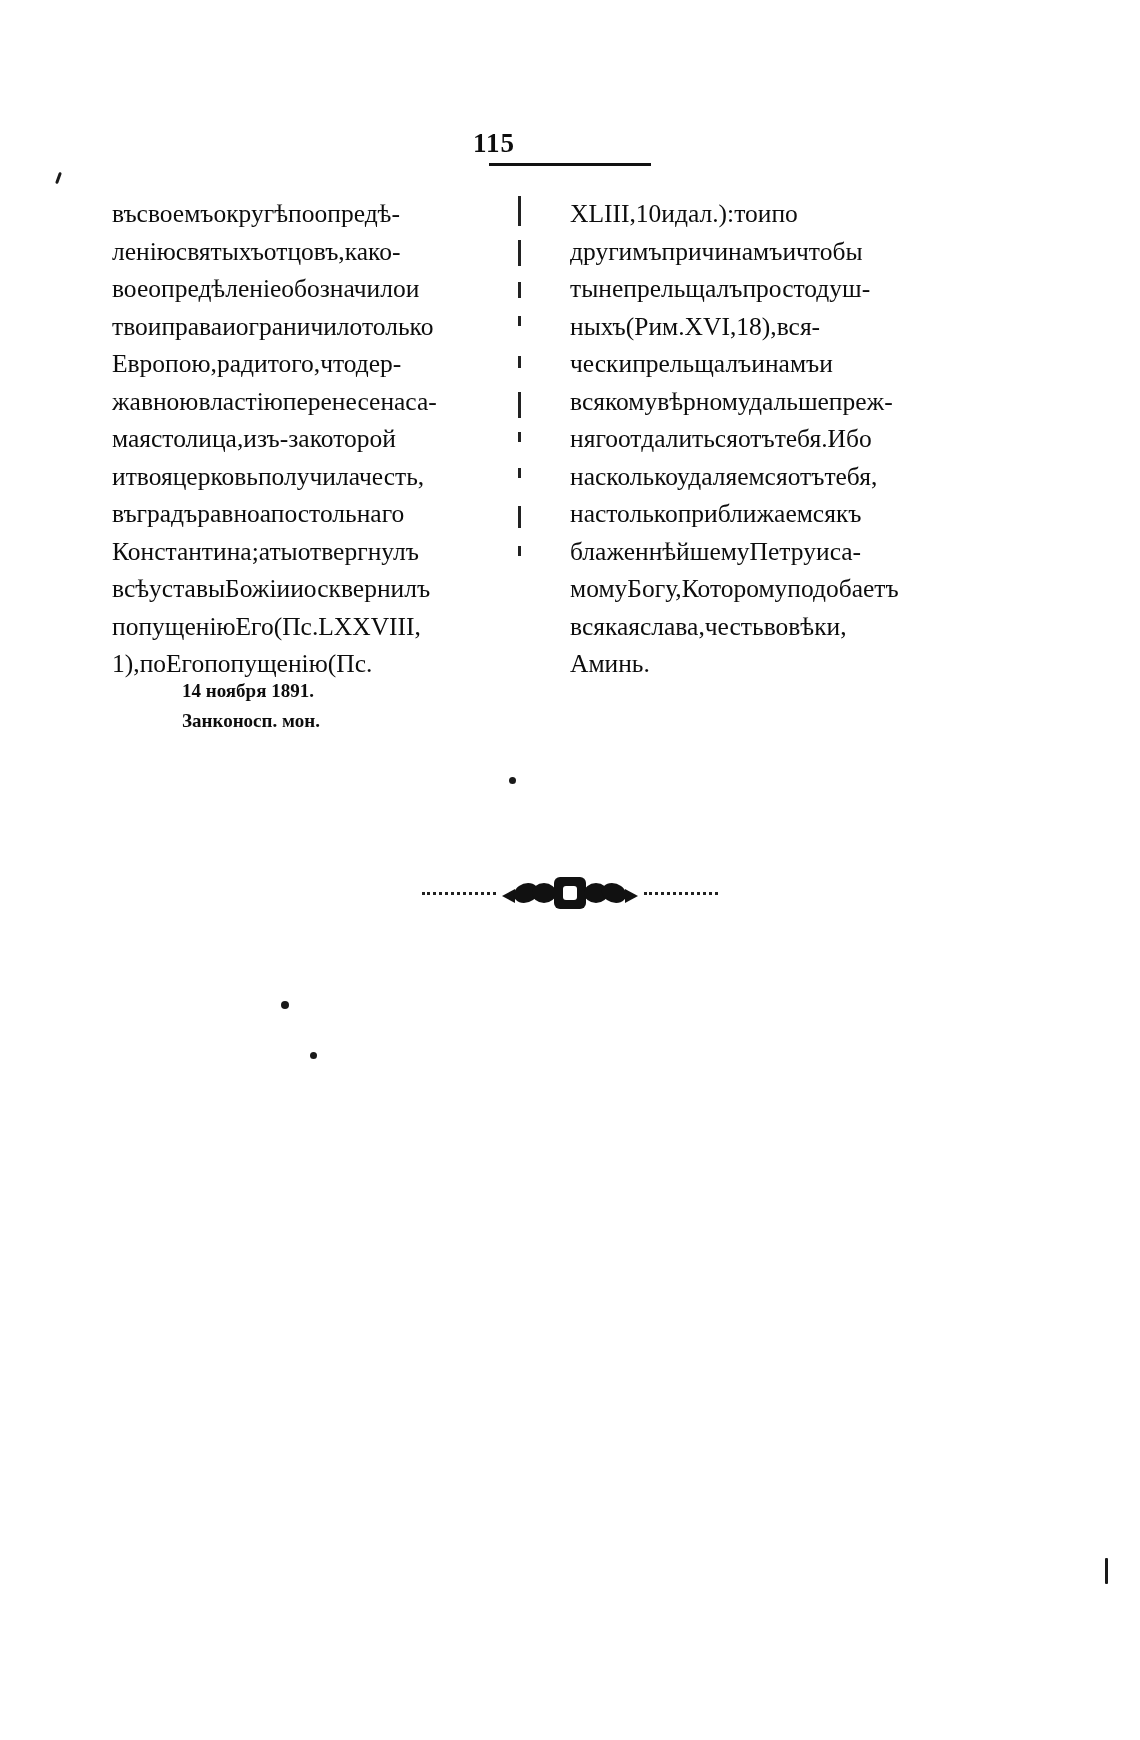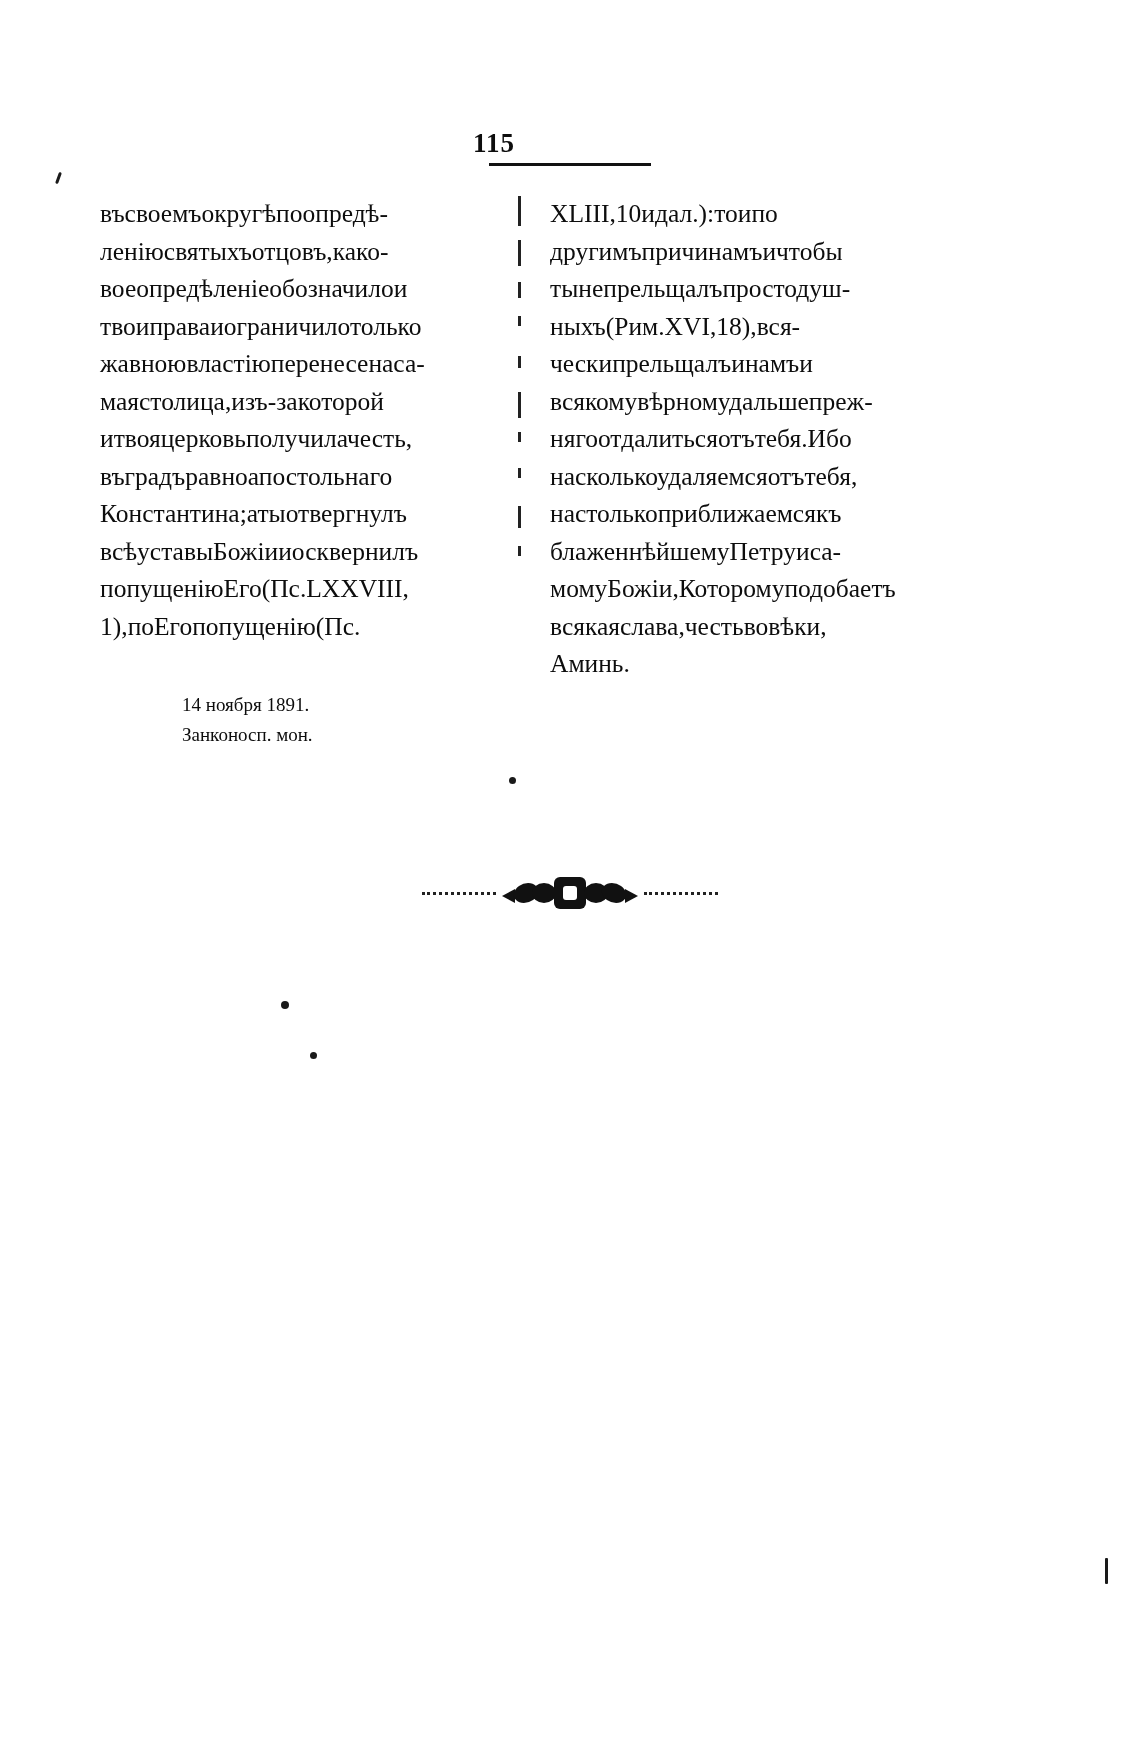--- a/index.html
+++ b/index.html
@@ -55,24 +55,24 @@
   .speck-a { left: 57px;  top: 172px; width: 3px;  height: 12px; transform: rotate(20deg); border-radius: 2px;}
   .speck-b { left: 509px; top: 777px; width: 7px;  height: 7px; }
   .speck-c { left: 281px; top: 1001px; width: 8px; height: 8px; }
   .speck-d { left: 310px; top: 1052px; width: 7px; height: 7px; }
   .speck-e { left: 1105px; top: 1558px; width: 3px; height: 26px; border-radius: 1px;}
 
   
   .columns {
     position: absolute;
     top: 195px;
-    left: 100px;
+    left: 112px;
     width: 916px;
     display: flex;
-    gap: 8px;
+    gap: 16px;
   }
   .col {
     width: 390px;
     font-size: 25.5px;
     line-height: 37.5px;
     text-align: justify;
     text-justify: inter-word;
   }
   .col.left { margin-right: 52px; }
   .col p { margin: 0; }
@@ -97,24 +97,24 @@
     position: absolute;
     left: 0;
     width: 3px;
     background: #222;
   }
 
   
   .dateline {
     position: absolute;
     left: 182px;
-    top: 690px;
+    top: 676px;
     font-size: 19px;
     line-height: 30px;
-    font-weight: normal;
+    font-weight: bold;
     font-family: "Liberation Serif", serif;
   }
   .dateline div { white-space: nowrap; }
 
   
   .ornament {
     position: absolute;
     top: 876px;
     left: 0;
     width: 1140px;
@@ -209,20 +209,21 @@
   </div>
 
   <div class="columns">
 
     <div class="col left">
       <p>
         <span class="line just"><span>въ</span><span>своемъ</span><span>округѣ</span><span>по</span><span>опредѣ-</span></span>
         <span class="line just"><span>ленію</span><span>святыхъ</span><span>отцовъ,</span><span>како-</span></span>
         <span class="line just"><span>вое</span><span>опредѣленіе</span><span>обозначило</span><span>и</span></span>
         <span class="line just"><span>твои</span><span>права</span><span>и</span><span>ограничило</span><span>только</span></span>
+        <span class="line just"><span>Европою,</span><span>ради</span><span>того,</span><span>что</span><span>дер-</span></span>
         <span class="line just"><span>жавною</span><span>властію</span><span>перенесена</span><span>са-</span></span>
         <span class="line just"><span>мая</span><span>столица,</span><span>изъ-за</span><span>которой</span></span>
         <span class="line just"><span>и</span><span>твоя</span><span>церковь</span><span>получила</span><span>честь,</span></span>
         <span class="line just"><span>въ</span><span>градъ</span><span>равноапостольнаго</span></span>
         <span class="line just"><span>Константина;</span><span>а</span><span>ты</span><span>отвергнулъ</span></span>
         <span class="line just"><span>всѣ</span><span>уставы</span><span>Божіи</span><span>и</span><span>осквернилъ</span></span>
         <span class="line just"><span>попущенію</span><span>Его</span><span>(Пс.</span><span>LXXVIII,</span></span>
         <span class="line just"><span>1),</span><span>по</span><span>Его</span><span>попущенію</span><span>(Пс.</span></span>
       </p>
     </div>
@@ -232,21 +233,21 @@
         <span class="line just"><span>XLIII,</span><span>10</span><span>и</span><span>дал.):</span><span>то</span><span>и</span><span>по</span></span>
         <span class="line just"><span>другимъ</span><span>причинамъ</span><span>и</span><span>чтобы</span></span>
         <span class="line just"><span>ты</span><span>не</span><span>прельщалъ</span><span>простодуш-</span></span>
         <span class="line just"><span>ныхъ</span><span>(Рим.</span><span>XVI,</span><span>18),</span><span>вся-</span></span>
         <span class="line just"><span>чески</span><span>прельщалъ</span><span>и</span><span>намъ</span><span>и</span></span>
         <span class="line just"><span>всякому</span><span>вѣрному</span><span>дальше</span><span>преж-</span></span>
         <span class="line just"><span>няго</span><span>отдалиться</span><span>отъ</span><span>тебя.</span><span>Ибо</span></span>
         <span class="line just"><span>насколько</span><span>удаляемся</span><span>отъ</span><span>тебя,</span></span>
         <span class="line just"><span>настолько</span><span>приближаемся</span><span>къ</span></span>
         <span class="line just"><span>блаженнѣйшему</span><span>Петру</span><span>и</span><span>са-</span></span>
-        <span class="line just"><span>мому</span><span>Божіи,</span><span>Которому</span><span>подобаетъ</span></span>
+        <span class="line just"><span>мому</span><span>Богу,</span><span>Которому</span><span>подобаетъ</span></span>
         <span class="line just"><span>всякая</span><span>слава,</span><span>честь</span><span>во</span><span>вѣки,</span></span>
         <span class="line">Аминь.</span>
       </p>
     </div>
 
   </div>
 
   <div class="dateline">
     <div>14 ноября 1891.</div>
     <div>Занконосп. мон.</div>

